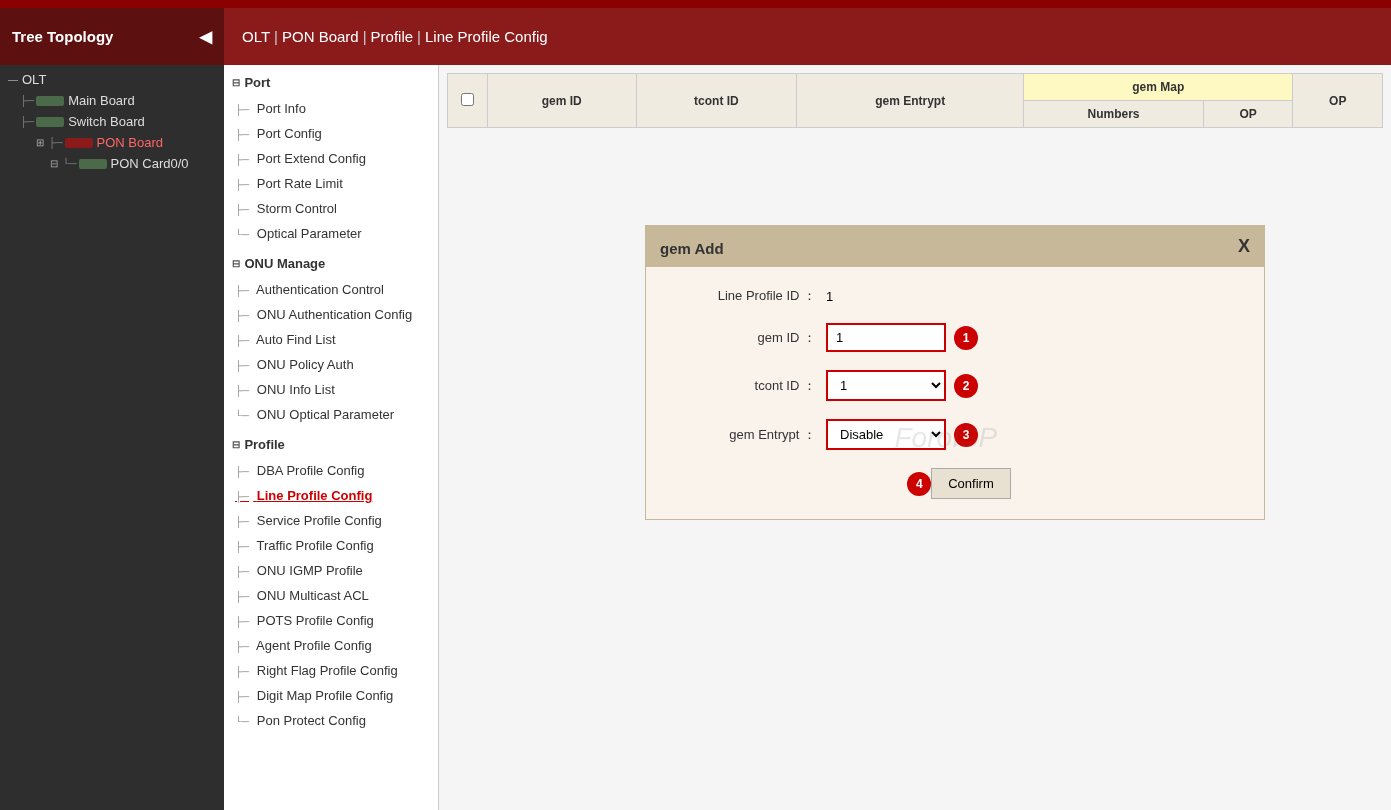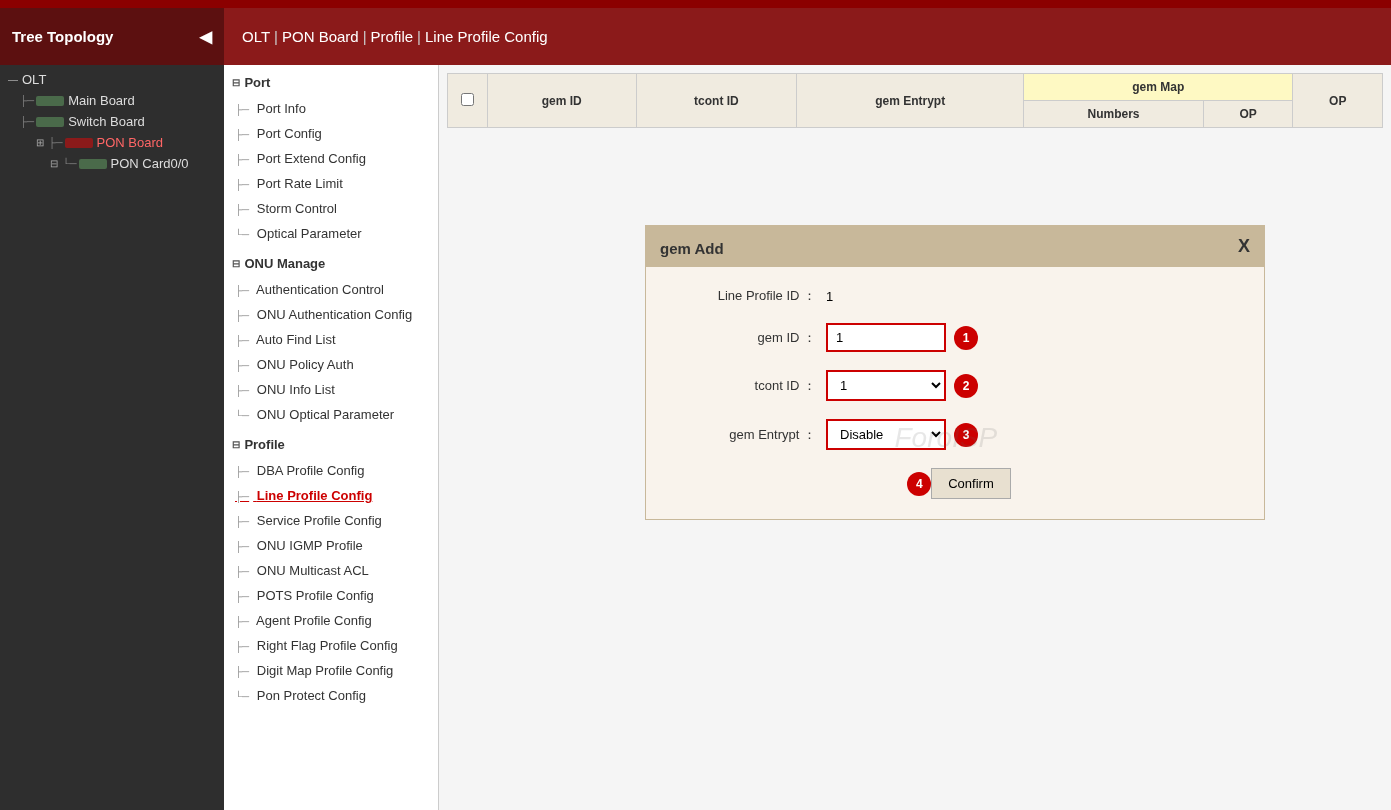--- a/index.html
+++ b/index.html
@@ -217,20 +217,24 @@
             <span class="nav-connector">├─</span>
             <span>DBA Profile Config</span>
           </div>
           <div class="nav-item active">
             <span class="nav-connector">├─</span>
             <span>Line Profile Config</span>
           </div>
           <div class="nav-item">
             <span class="nav-connector">├─</span>
             <span>Service Profile Config</span>
+          </div>
+          <div class="nav-item">
+            <span class="nav-connector">├─</span>
+            <span>Traffic Profile Config</span>
           </div>
           <div class="nav-item">
             <span class="nav-connector">├─</span>
             <span>ONU IGMP Profile</span>
           </div>
           <div class="nav-item">
             <span class="nav-connector">├─</span>
             <span>ONU Multicast ACL</span>
           </div>
           <div class="nav-item">

